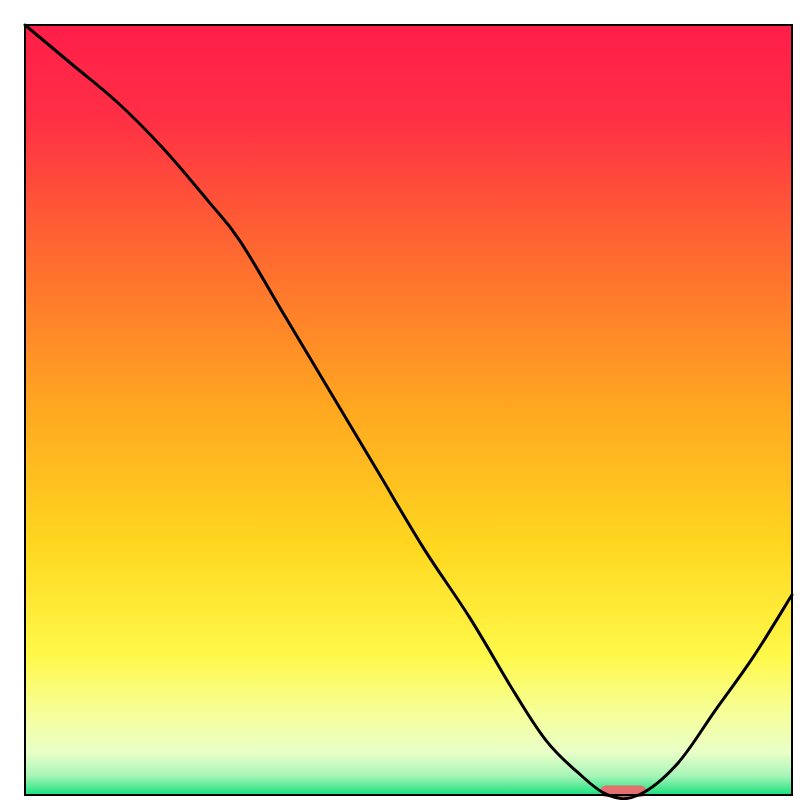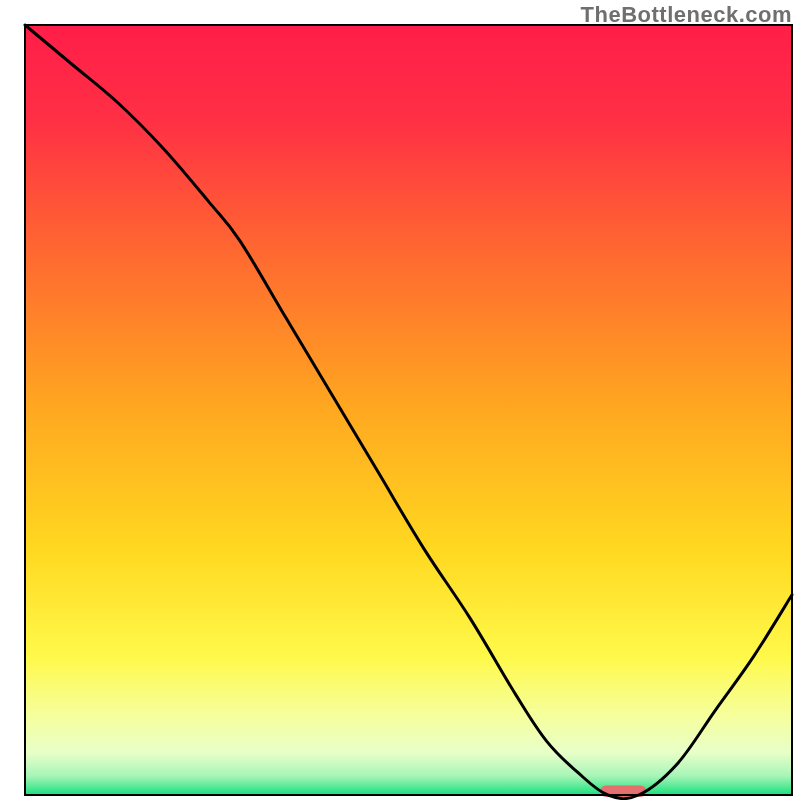--- a/index.html
+++ b/index.html
@@ -30,21 +30,20 @@
   svg {
     position: absolute;
     top: 0;
     left: 0;
   }
 </style>
 </head>
 <body>
 
 <div id="container">
-  <div id="watermark">TheBottleneck.com</div>
   <svg id="chart-svg" width="800" height="800" viewBox="0 0 800 800">
       <defs>
         <linearGradient id="bg-grad" x1="0" y1="0" x2="0" y2="1">
           <stop offset="0%" stop-color="#ff1e49"></stop>
           <stop offset="12%" stop-color="#ff2f45"></stop>
           <stop offset="30%" stop-color="#ff6a30"></stop>
           <stop offset="50%" stop-color="#ffa820"></stop>
           <stop offset="68%" stop-color="#ffd820"></stop>
           <stop offset="82%" stop-color="#fff94a"></stop>
           <stop offset="90%" stop-color="#f5ffa0"></stop>

